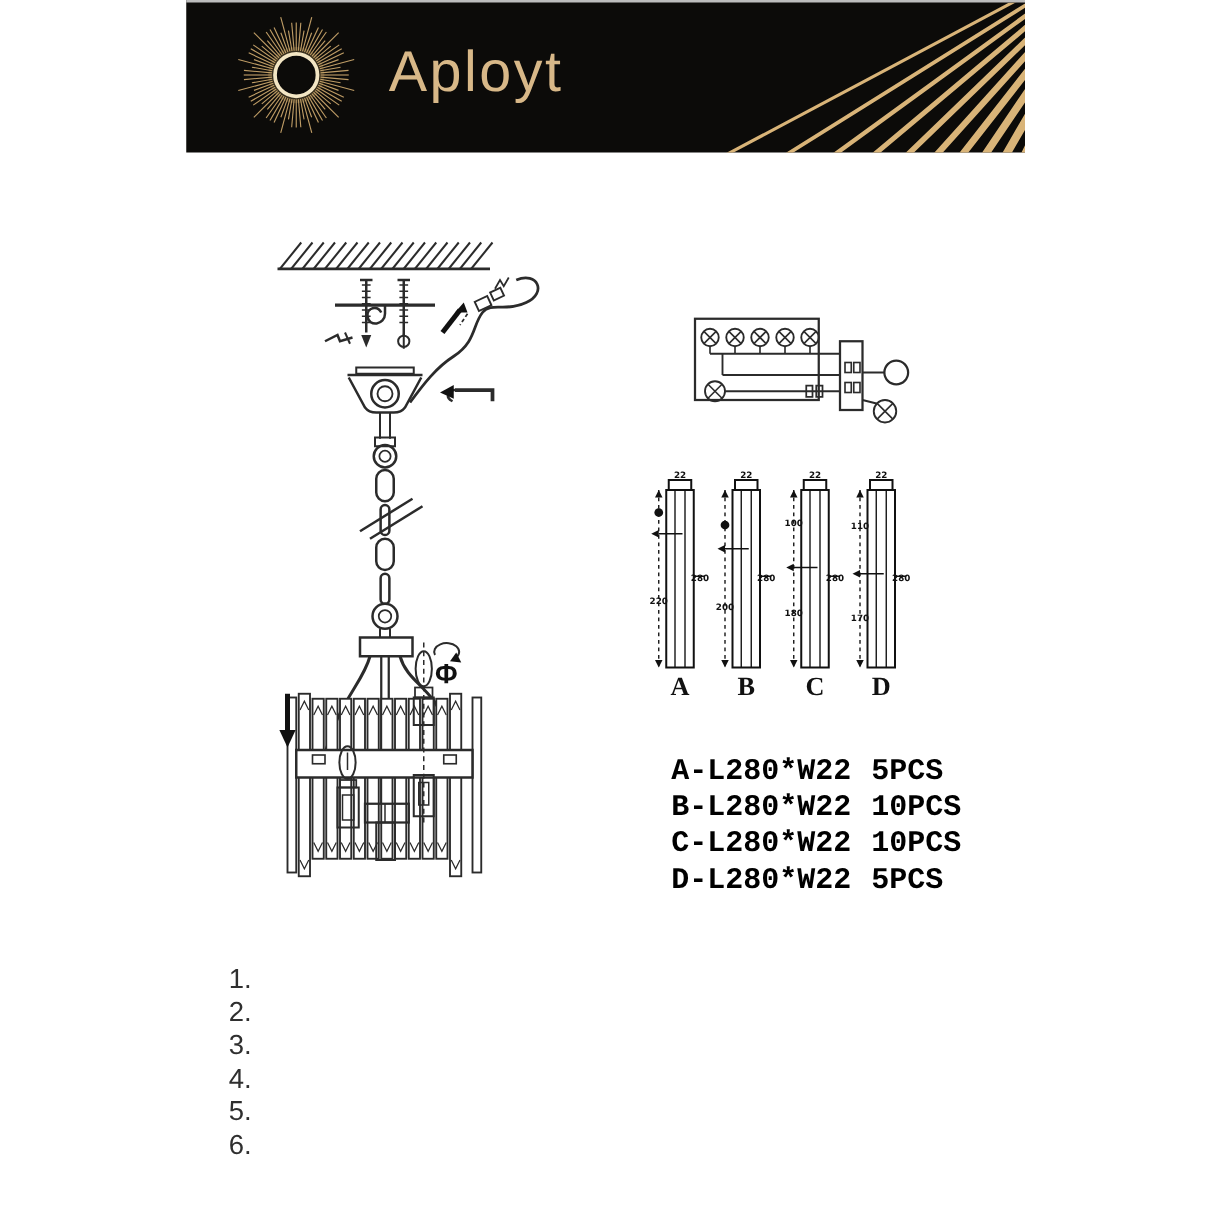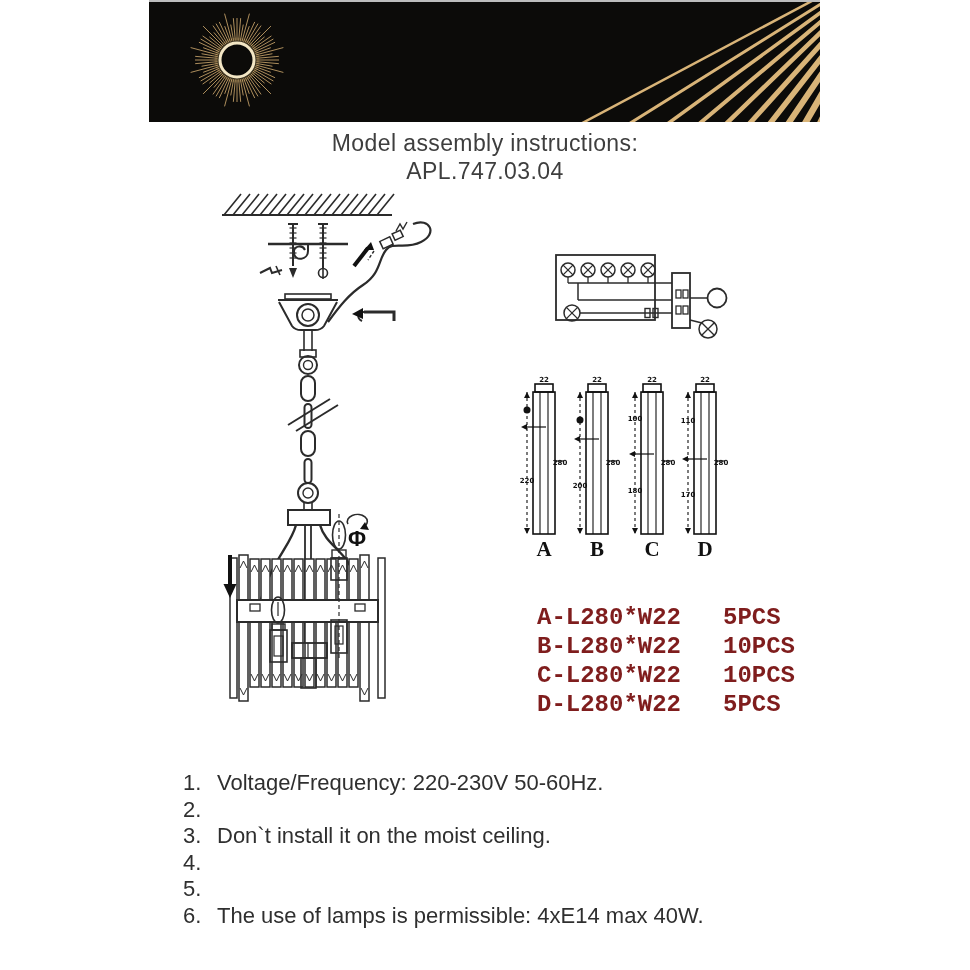--- a/index.html
+++ b/index.html
@@ -24,24 +24,24 @@
   .title-block{position:absolute;left:0;top:129px;width:970px;text-align:center;color:#3e3e3e;}
   .title-line{font-size:23px;line-height:28px;letter-spacing:0.4px;}
   
   .svg-abs{position:absolute;}
   svg{display:block;}
   .stroke{stroke:#2b2b2b;fill:none;}
   
   .parts-list{
     position:absolute;left:537px;top:604px;
     font-family:"Liberation Mono",monospace;font-weight:bold;
-    font-size:24px;color:#7f1d1d;
+    font-size:24px;color:#000000;
   }
   .part-row{position:relative;height:29px;white-space:nowrap;}
-  .part-qty{position:absolute;left:160px;top:0;margin-left:26px;}
+  .part-qty{position:absolute;left:160px;top:0;}
   
   .instructions{
     position:absolute;left:183px;top:770px;width:660px;
     font-size:22px;line-height:26.5px;color:#2f2f2f;
   }
   .instr-row{display:flex;}
   .instr-num{width:34px;flex:0 0 34px;}
   .dim-text{font-family:"DejaVu Sans",sans-serif;font-weight:bold;fill:#111;}
   .bar-letter{font-family:"Liberation Serif",serif;font-weight:bold;fill:#111;}
 </style>
@@ -123,40 +123,37 @@
           <line x1="72.88749537379655" y1="46.24999999999999" x2="92.37306695894641" y2="34.999999999999986" stroke="#c9a56b" stroke-width="0.9" opacity="0.95"></line>
           <line x1="73.67300184721466" y1="47.75894389605635" x2="94.06492705553929" y2="38.250033006890604" stroke="#c9a56b" stroke-width="0.9" opacity="0.95"></line>
           <line x1="74.32400610532521" y1="49.33060720514946" x2="89.8289343482927" y2="43.68727484027593" stroke="#c9a56b" stroke-width="0.9" opacity="0.95"></line>
           <line x1="74.83555361263683" y1="50.953028620500845" x2="102.36443966187528" y2="43.576685835079005" stroke="#c9a56b" stroke-width="0.9" opacity="0.95"></line>
           <line x1="75.20375118373805" y1="52.61386053549484" x2="91.45307910843948" y2="49.748665603990474" stroke="#c9a56b" stroke-width="0.9" opacity="0.95"></line>
           <line x1="75.42579661278904" y1="54.300463016420665" x2="97.84017731985331" y2="52.33945880459835" stroke="#c9a56b" stroke-width="0.9" opacity="0.95"></line>
         </g>
       <circle cx="56" cy="56" r="17" fill="#0c0b09" stroke="#f3e6c4" stroke-width="3"></circle>
       <circle cx="56" cy="56" r="14" fill="#0c0b09"></circle>
     </svg>
+    <div class="brand">Aployt</div>
     <svg class="corner-rays" id="corner-rays" viewBox="0 0 671 122">
         <line x1="755" y1="-50" x2="181.08406464169764" y2="255.1565158108292" stroke="#d9b478" stroke-width="2.5" stroke-linecap="round"></line>
         <line x1="755" y1="-50" x2="203.76873749832316" y2="294.44752175158317" stroke="#d9b478" stroke-width="3" stroke-linecap="round"></line>
         <line x1="755" y1="-50" x2="229.13895365628423" y2="332.06041399010763" stroke="#d9b478" stroke-width="3.5" stroke-linecap="round"></line>
         <line x1="755" y1="-50" x2="257.07111197266437" y2="367.81194629625065" stroke="#d9b478" stroke-width="4" stroke-linecap="round"></line>
         <line x1="755" y1="-50" x2="287.42912977987675" y2="401.52794079834814" stroke="#d9b478" stroke-width="4.5" stroke-linecap="round"></line>
         <line x1="755" y1="-50" x2="320.06510586674216" y2="433.04413656030624" stroke="#d9b478" stroke-width="5" stroke-linecap="round"></line>
         <line x1="755" y1="-50" x2="354.82004103832213" y2="462.20698984436933" stroke="#d9b478" stroke-width="5.5" stroke-linecap="round"></line>
         <line x1="755" y1="-50" x2="391.52461274401463" y2="488.87442216077716" stroke="#d9b478" stroke-width="6" stroke-linecap="round"></line>
         <line x1="755" y1="-50" x2="430.00000000000017" y2="512.9165124598852" stroke="#d9b478" stroke-width="6.5" stroke-linecap="round"></line>
         <line x1="755" y1="-50" x2="470.0587545870996" y2="534.2161300944585" stroke="#d9b478" stroke-width="7" stroke-linecap="round"></line>
         <line x1="755" y1="-50" x2="511.5057142796571" y2="552.6695054684118" stroke="#d9b478" stroke-width="7.5" stroke-linecap="round"></line>
         <line x1="755" y1="-50" x2="554.1389536562842" y2="568.1867355918498" stroke="#d9b478" stroke-width="8" stroke-linecap="round"></line>
       </svg>
   </div>
 
-  <div class="title-block">
-    <div class="title-line">Model assembly instructions:</div>
-    <div class="title-line">APL.747.03.04</div>
-  </div>
 
   <svg class="svg-abs" style="left:150px;top:188px" width="340" height="585" viewBox="0 0 340 585">
 
     <line class="stroke" x1="72" y1="27" x2="242" y2="27" stroke-width="2.2"></line>
     <g id="ceiling-hatch">
         <line x1="74" y1="27" x2="91" y2="6" stroke="#2b2b2b" stroke-width="1.6"></line>
         <line x1="83" y1="27" x2="100" y2="6" stroke="#2b2b2b" stroke-width="1.6"></line>
         <line x1="92" y1="27" x2="109" y2="6" stroke="#2b2b2b" stroke-width="1.6"></line>
         <line x1="101" y1="27" x2="118" y2="6" stroke="#2b2b2b" stroke-width="1.6"></line>
         <line x1="110" y1="27" x2="127" y2="6" stroke="#2b2b2b" stroke-width="1.6"></line>
@@ -472,34 +469,31 @@
     </div>
     <div class="part-row">
       <span>D-L280*W22</span>
       <span class="part-qty">5PCS</span>
     </div>
   </div>
 
   <div class="instructions">
     <div class="instr-row">
       <span class="instr-num">1.</span>
-      <span>Voltage/Frequency: 220-230V 50-60Hz.</span>
     </div>
     <div class="instr-row">
       <span class="instr-num">2.</span>
     </div>
     <div class="instr-row">
       <span class="instr-num">3.</span>
-      <span>Don`t install it on the moist ceiling.</span>
     </div>
     <div class="instr-row">
       <span class="instr-num">4.</span>
     </div>
     <div class="instr-row">
       <span class="instr-num">5.</span>
     </div>
     <div class="instr-row">
       <span class="instr-num">6.</span>
-      <span>The use of lamps is permissible: 4xE14 max 40W.</span>
     </div>
   </div>
 
 </div>
 
 </body></html>

